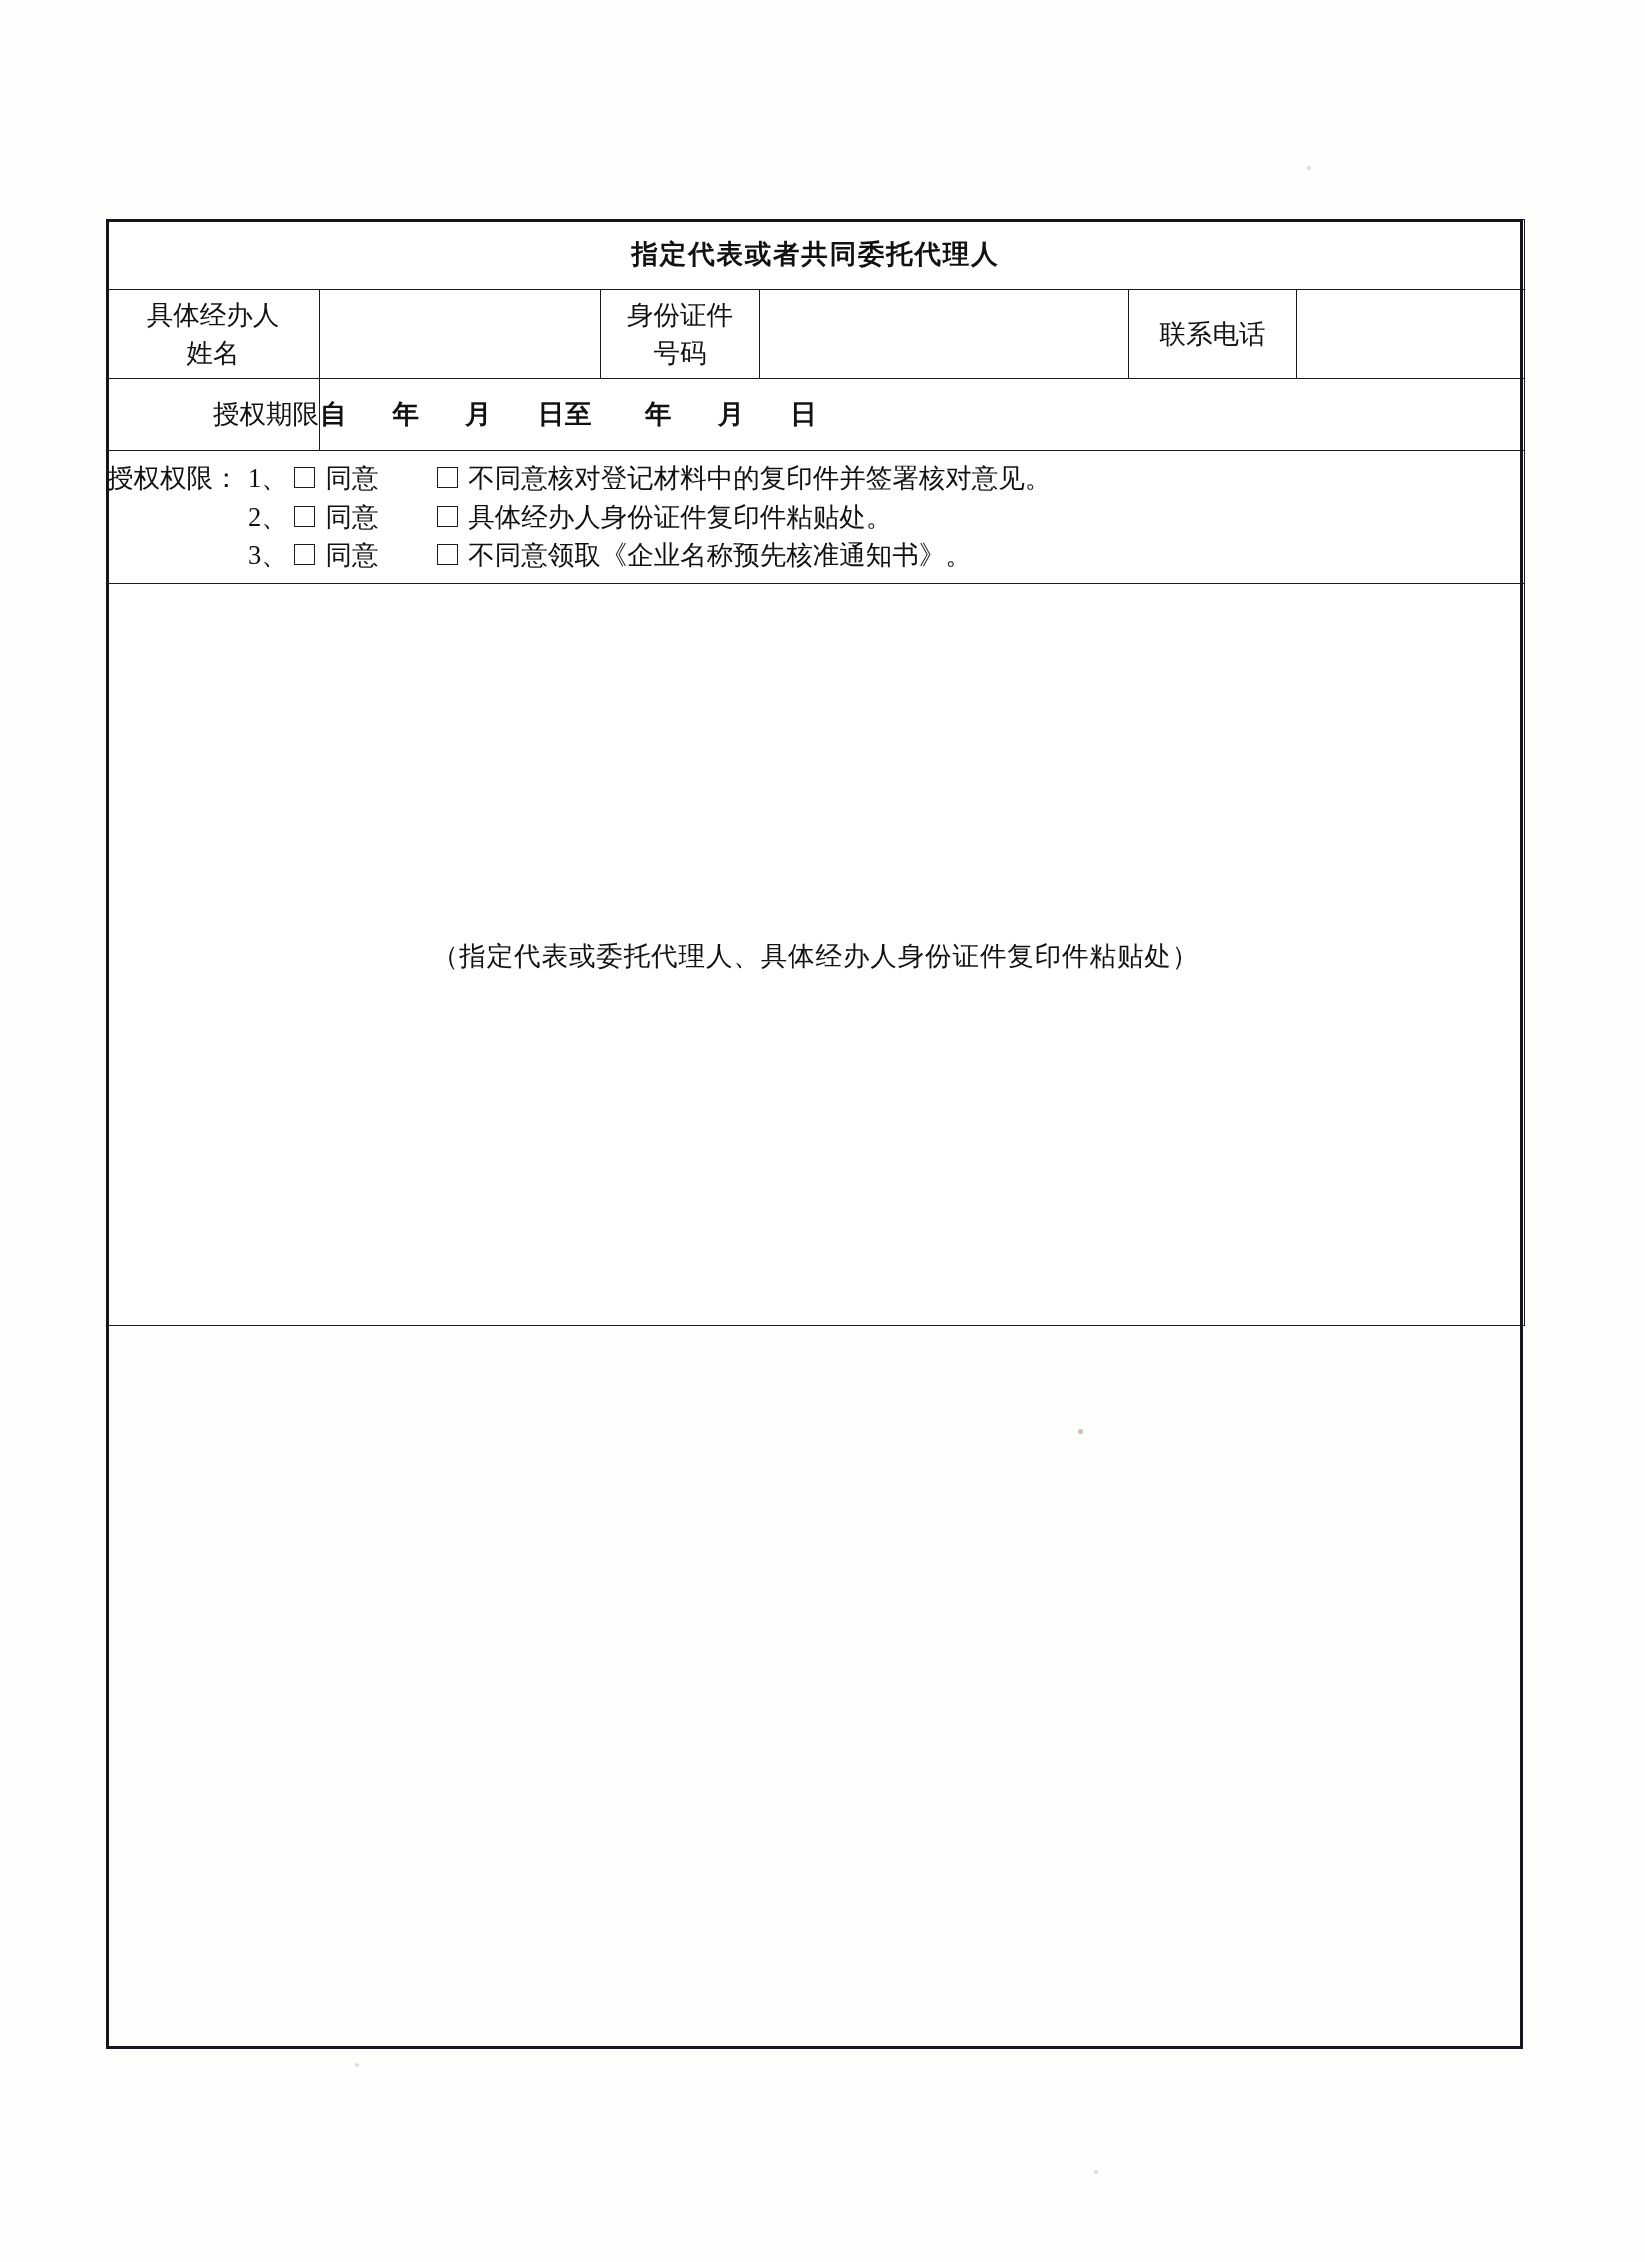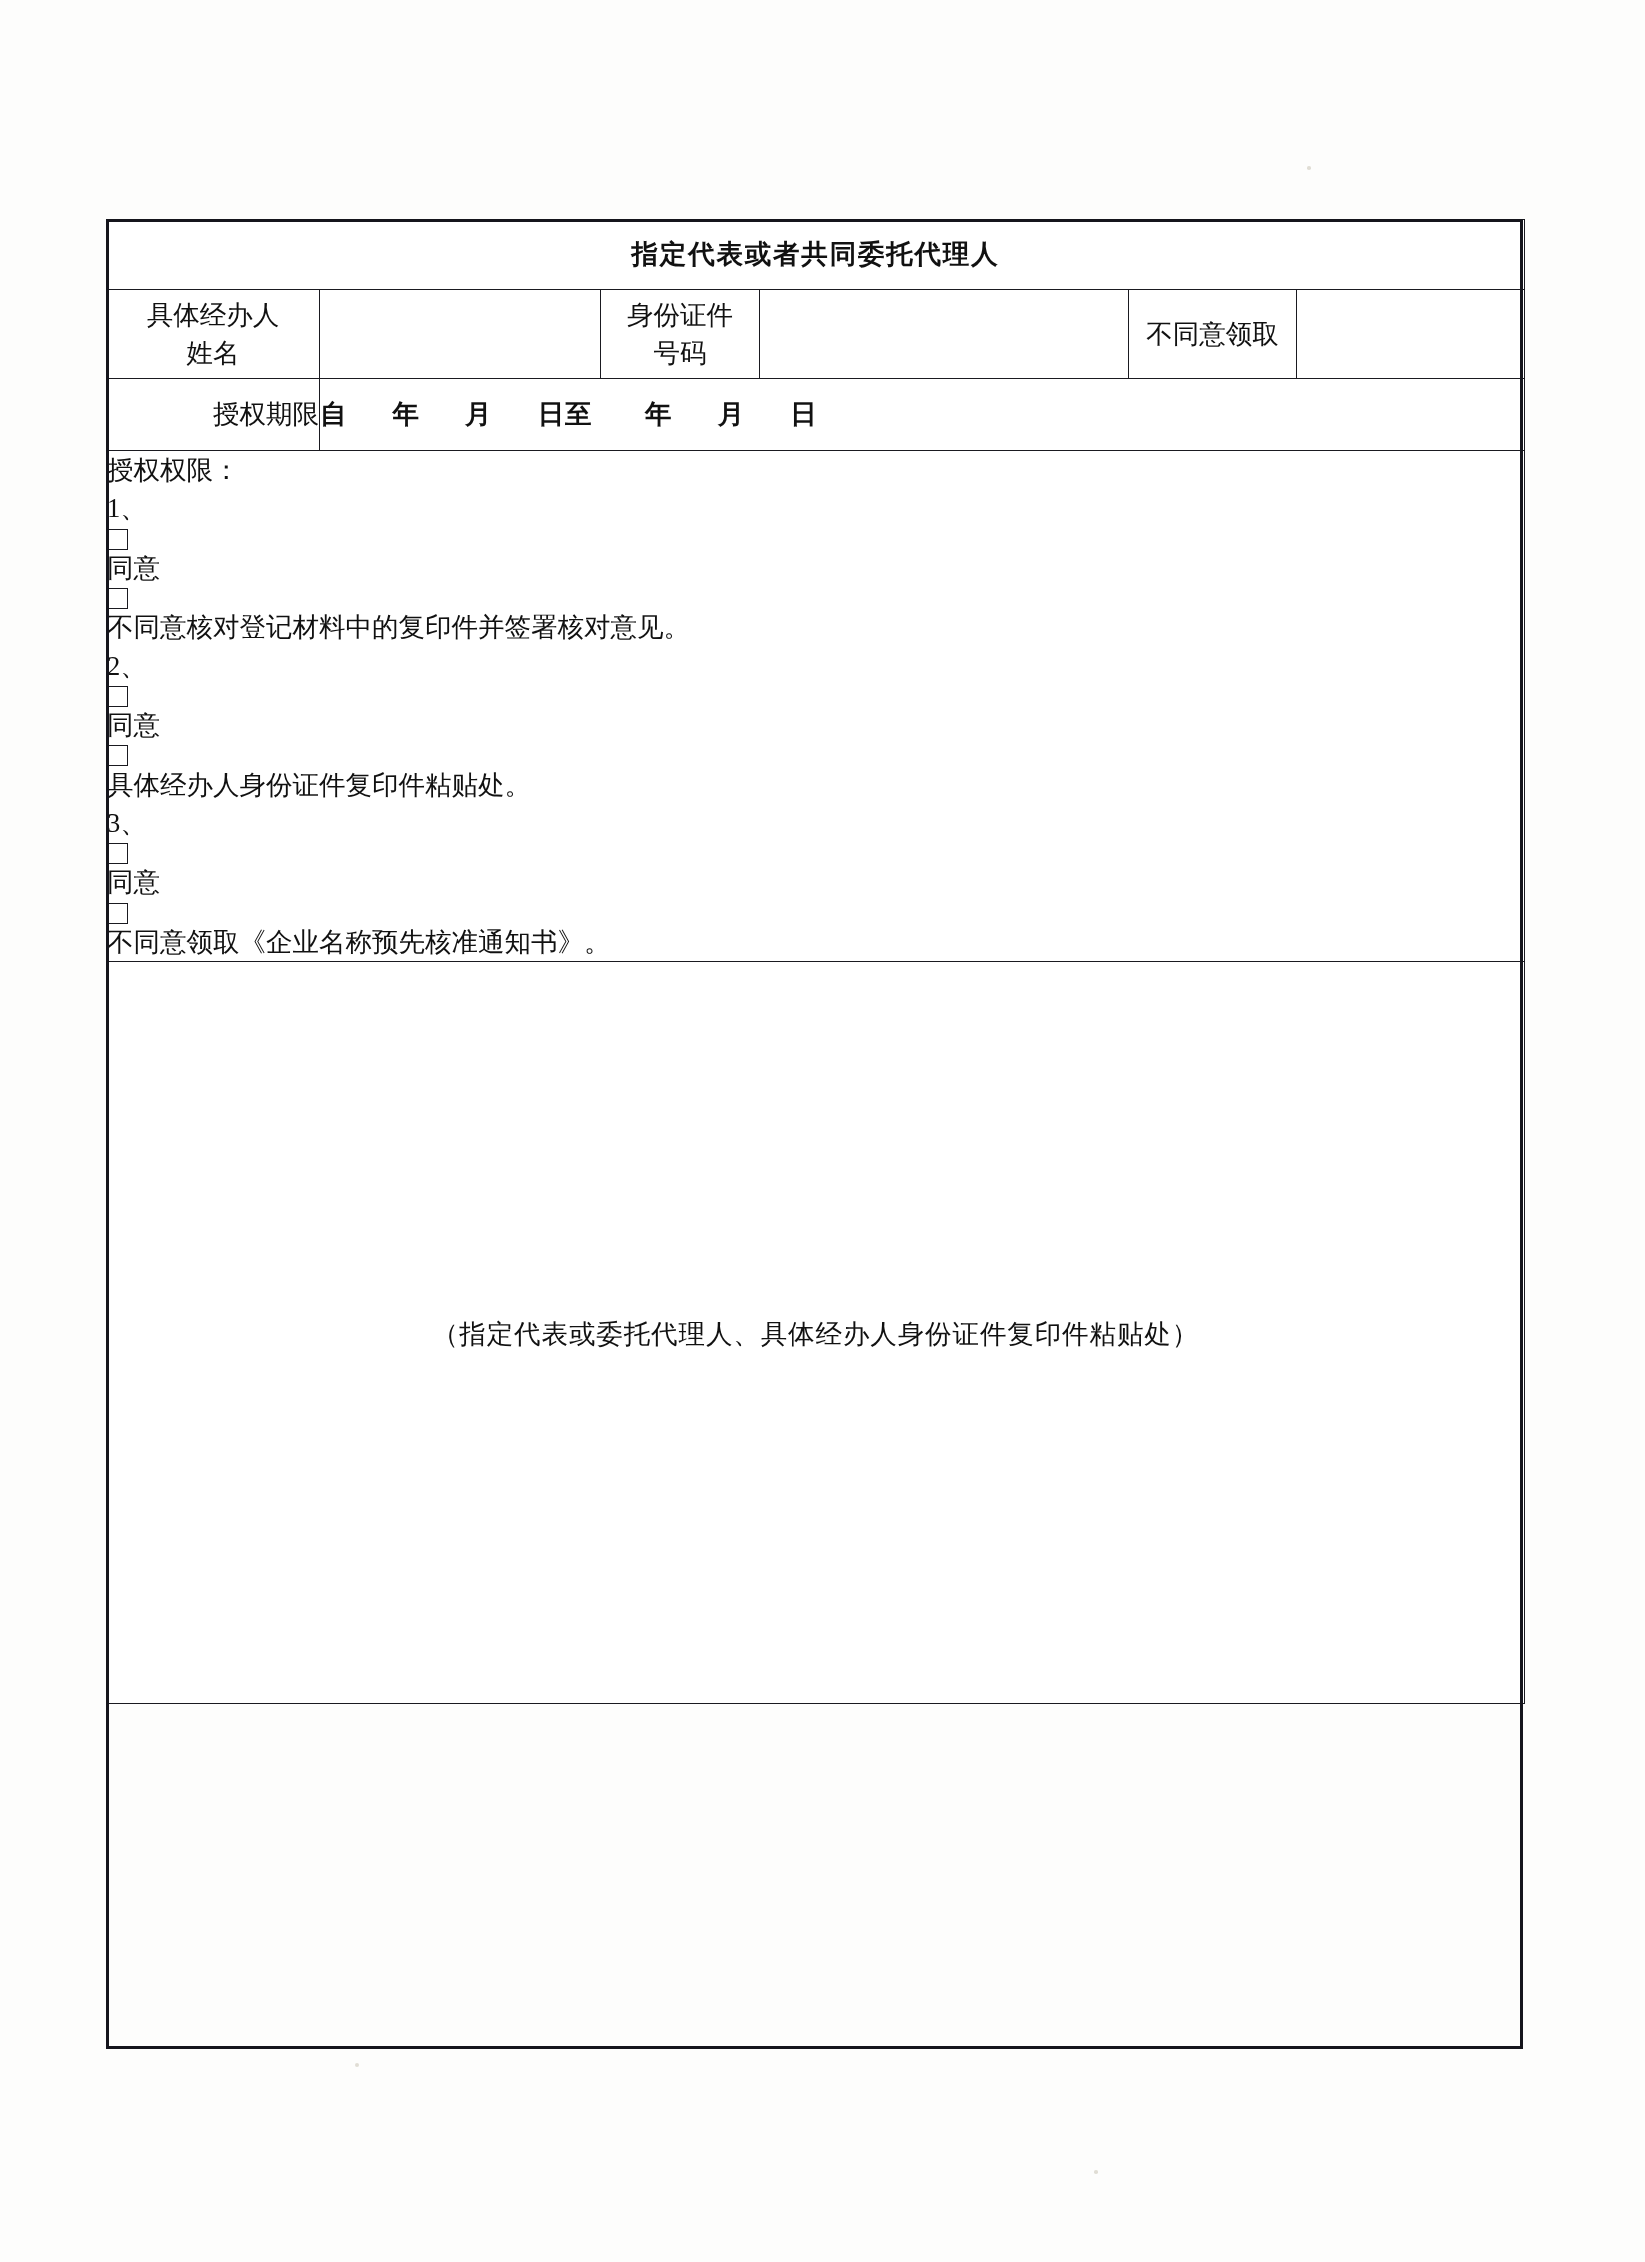--- a/index.html
+++ b/index.html
@@ -90,21 +90,20 @@
   .auth-cell {
     height: 132px;
     padding: 14px 0 16px 30px;
     font-size: 25.6px;
     line-height: 1.58;
   }
   .auth-line {
     display: flex;
     align-items: baseline;
     white-space: pre;
-    flex-direction: column;
   }
   .auth-prefix {
     display: inline-block;
     width: 141px;
     flex: 0 0 auto;
   }
   .auth-num {
     display: inline-block;
     width: 46px;
     flex: 0 0 auto;
@@ -198,21 +197,21 @@
   <tbody>
       <tr>
     <td class="title-cell" colspan="6">指定代表或者共同委托代理人</td>
   </tr>
 
   <tr>
     <td class="hdr-label">具体经办人<br>姓名</td>
     <td class="hdr-blank"></td>
     <td class="hdr-label">身份证件<br>号码</td>
     <td class="hdr-blank"></td>
-    <td class="hdr-label">不同意领取</td>
+    <td class="hdr-label">联系电话</td>
     <td class="hdr-blank"></td>
   </tr>
 
   <tr>
     <td class="term-label">授权期限</td>
     <td class="term-value" colspan="5">自      年      月      日至       年      月      日</td>
   </tr>
 
   <tr>
     <td class="auth-cell" colspan="6">

